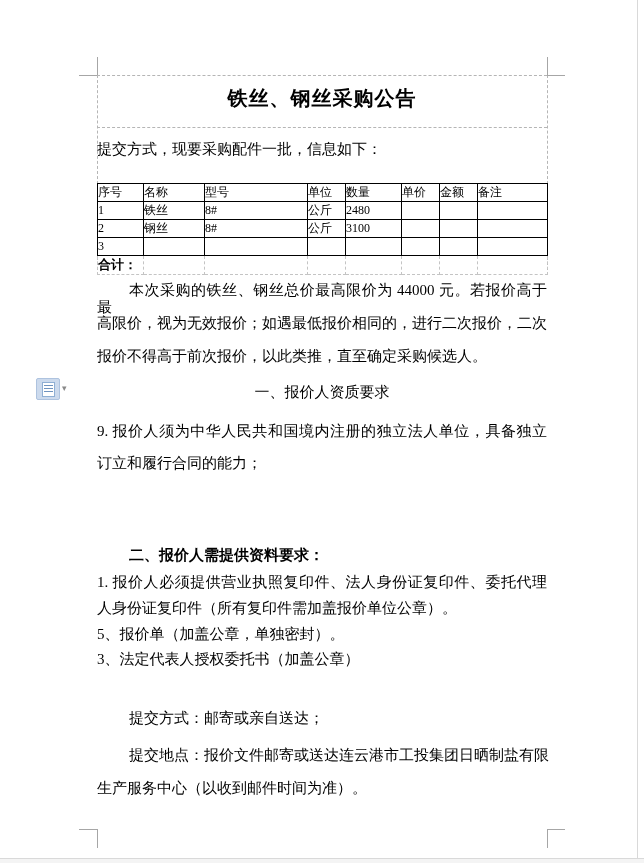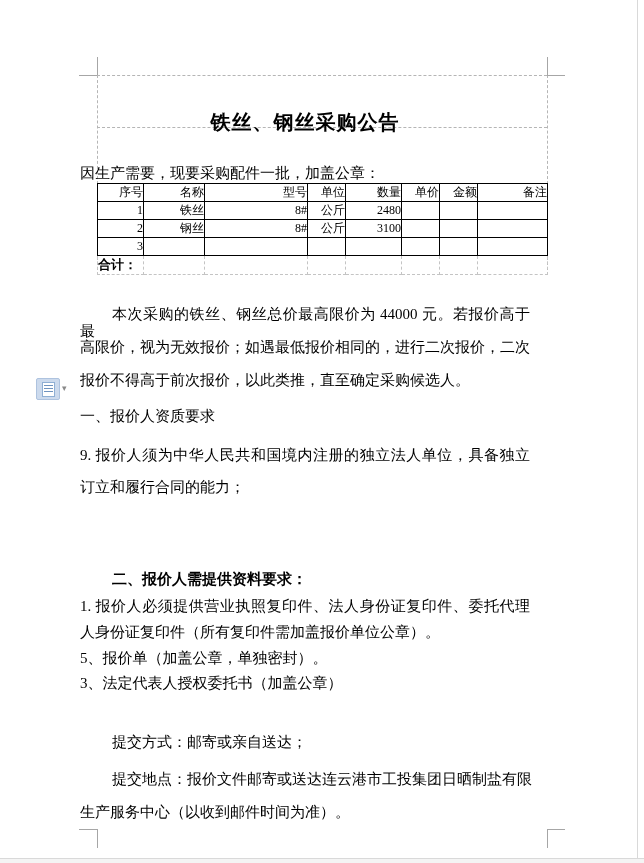--- a/index.html
+++ b/index.html
@@ -14,35 +14,35 @@
   .edge-bottom { position:absolute; left:0; top:858px; width:644px; height:1px; background:#d9d9d9; }
   .edge-strip  { position:absolute; left:0; top:859px; width:644px; height:4px; background:#f4f4f4; }
 
   
   .dash-h { position:absolute; height:0; border-top:1px dashed #b5b5b5; }
   .dash-v { position:absolute; width:0; border-left:1px dashed #b5b5b5; }
   .crop   { position:absolute; background:#a6a6a6; }
 
   
   .line {
-    position:absolute; left:80px; width:450px;
-    font-size:15px; line-height:17px; white-space:nowrap;margin-top:24px;
+    position:absolute; left:97px; width:450px;
+    font-size:15px; line-height:17px; white-space:nowrap;
   }
   .fill { white-space:normal; text-align:justify; text-align-last:justify; }
   .indent { text-indent:32px; }
   .bold { font-weight:bold; }
   .title-line { font-size:20px; font-weight:bold; text-align:center; letter-spacing:1px; white-space:nowrap; }
 
   
   table.doc-table {
     position:absolute; left:97px; top:183px;
     border-collapse:collapse; table-layout:fixed; font-size:12px;
   }
   table.doc-table td {
-    border:1px solid #000; text-align:right; vertical-align:middle;
+    border:1px solid #000; text-align:left; vertical-align:middle;
     padding:0; height:17px; overflow:hidden;
   }
   table.doc-table tr.total-row td {
     border:1px dashed #c4c4c4; border-top:none; height:15px;font-weight:bold;
   }
   table.doc-table tr.total-row td.total-label {
     text-align:left; font-size:13px;
   }
 
   
@@ -72,21 +72,21 @@
   <div class="crop" style="left:97px;  top:57px;  width:1px;  height:18px;"></div>
   <div class="crop" style="left:547px; top:75px;  width:18px; height:1px;"></div>
   <div class="crop" style="left:547px; top:57px;  width:1px;  height:18px;"></div>
   <div class="crop" style="left:79px;  top:829px; width:18px; height:1px;"></div>
   <div class="crop" style="left:97px;  top:829px; width:1px;  height:19px;"></div>
   <div class="crop" style="left:547px; top:829px; width:18px; height:1px;"></div>
   <div class="crop" style="left:547px; top:829px; width:1px;  height:19px;"></div>
 
   <div class="line title-line" style="top:90px;">铁丝、钢丝采购公告</div>
 
-  <div class="line" style="top:141px;">因生产需要，现要采购配件一批，加盖公章：</div>
+  <div class="line" style="top:141px;">提交方式，现要采购配件一批，信息如下：</div>
 
   <table class="doc-table">
     <colgroup>
       <col style="width:46px">
         <col style="width:61px">
         <col style="width:103px">
         <col style="width:38px">
       <col style="width:56px">
         <col style="width:38px">
         <col style="width:38px">
@@ -154,21 +154,21 @@
     <div class="paste-ico">
       <div class="paste-doc">
           <i></i>
           <i></i>
           <i></i>
         </div>
     </div>
     <div class="paste-arrow">▾</div>
   </div>
 
-  <div class="line" style="top:384px;">一、报价人资质要求</div>
+  <div class="line" style="top:384px;text-align:center;">一、报价人资质要求</div>
   <div class="line fill" style="top:423px;">9. 报价人须为中华人民共和国境内注册的独立法人单位，具备独立</div>
   <div class="line" style="top:455px;">订立和履行合同的能力；</div>
 
   <div class="line bold indent" style="top:547px;">二、报价人需提供资料要求：</div>
   <div class="line fill" style="top:574px;">1. 报价人必须提供营业执照复印件、法人身份证复印件、委托代理</div>
   <div class="line" style="top:600px;">人身份证复印件（所有复印件需加盖报价单位公章）。</div>
   <div class="line" style="top:626px;">5、报价单（加盖公章，单独密封）。</div>
   <div class="line" style="top:651px;">3、法定代表人授权委托书（加盖公章）</div>
 
   <div class="line indent" style="top:710px;">提交方式：邮寄或亲自送达；</div>

